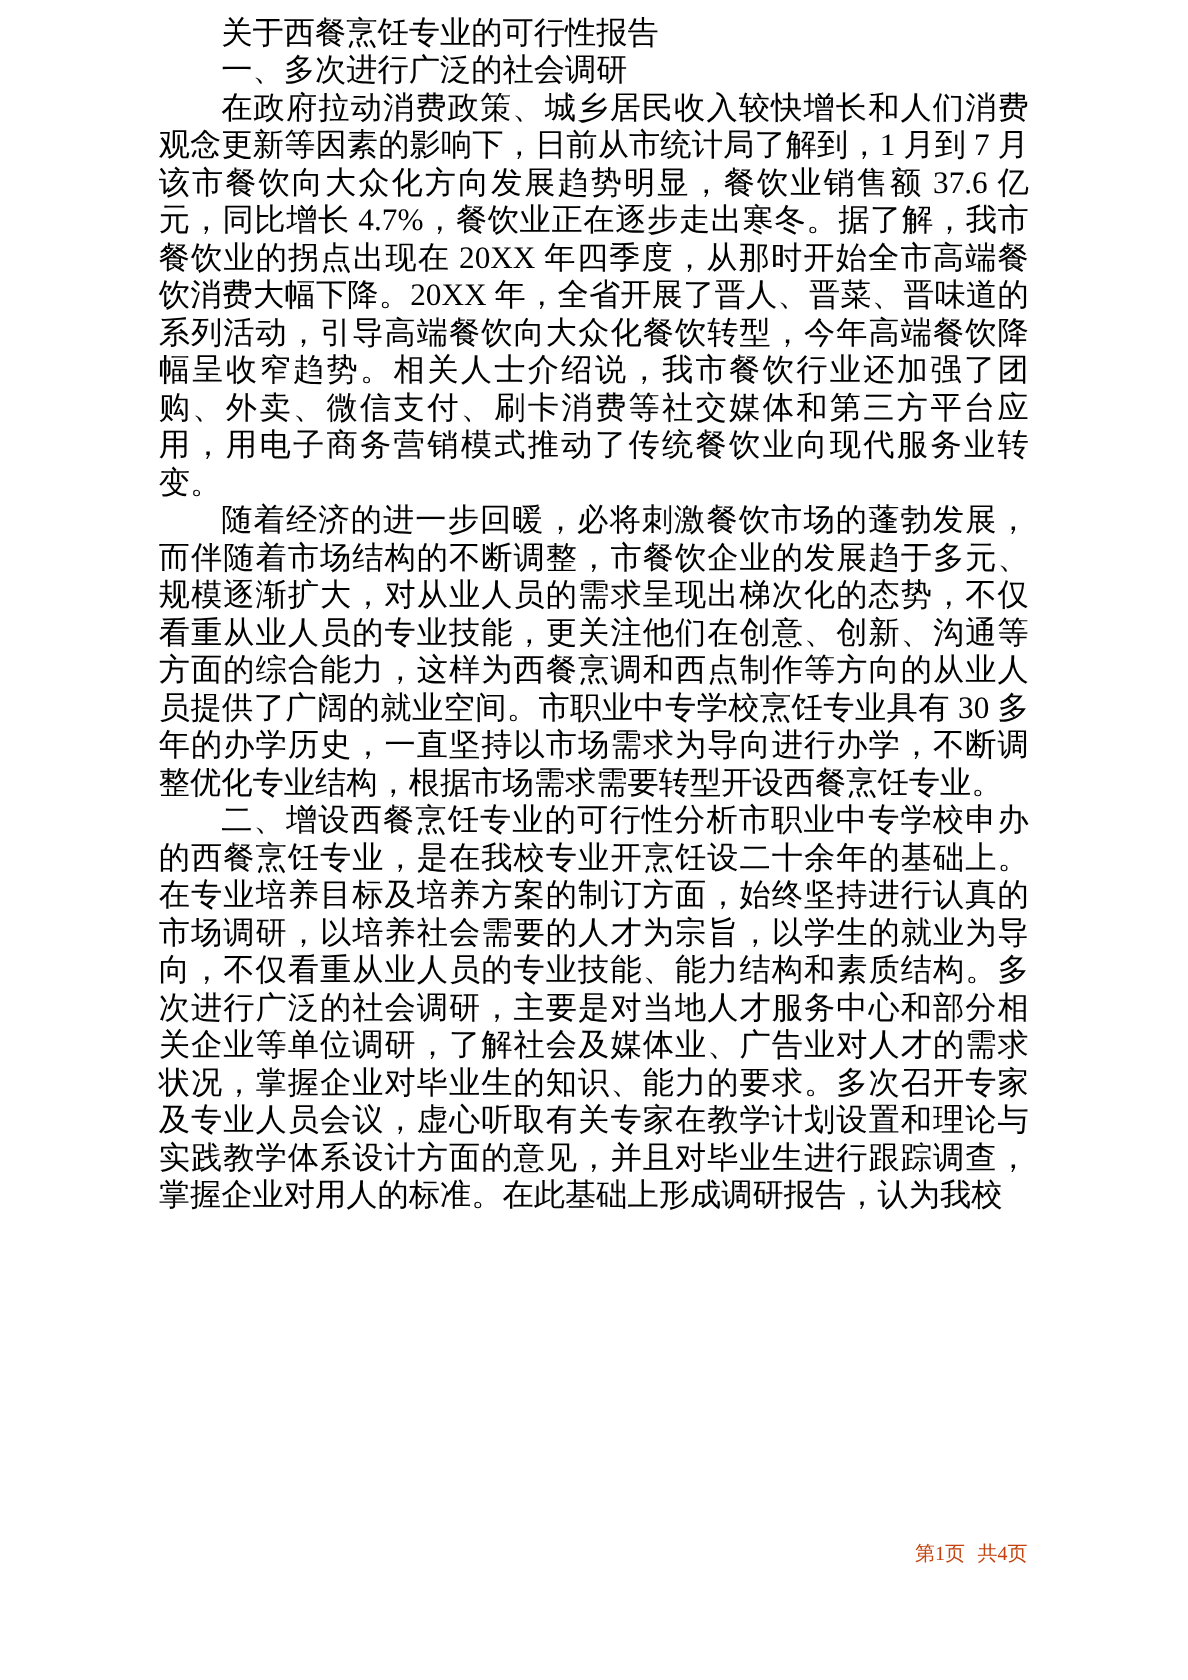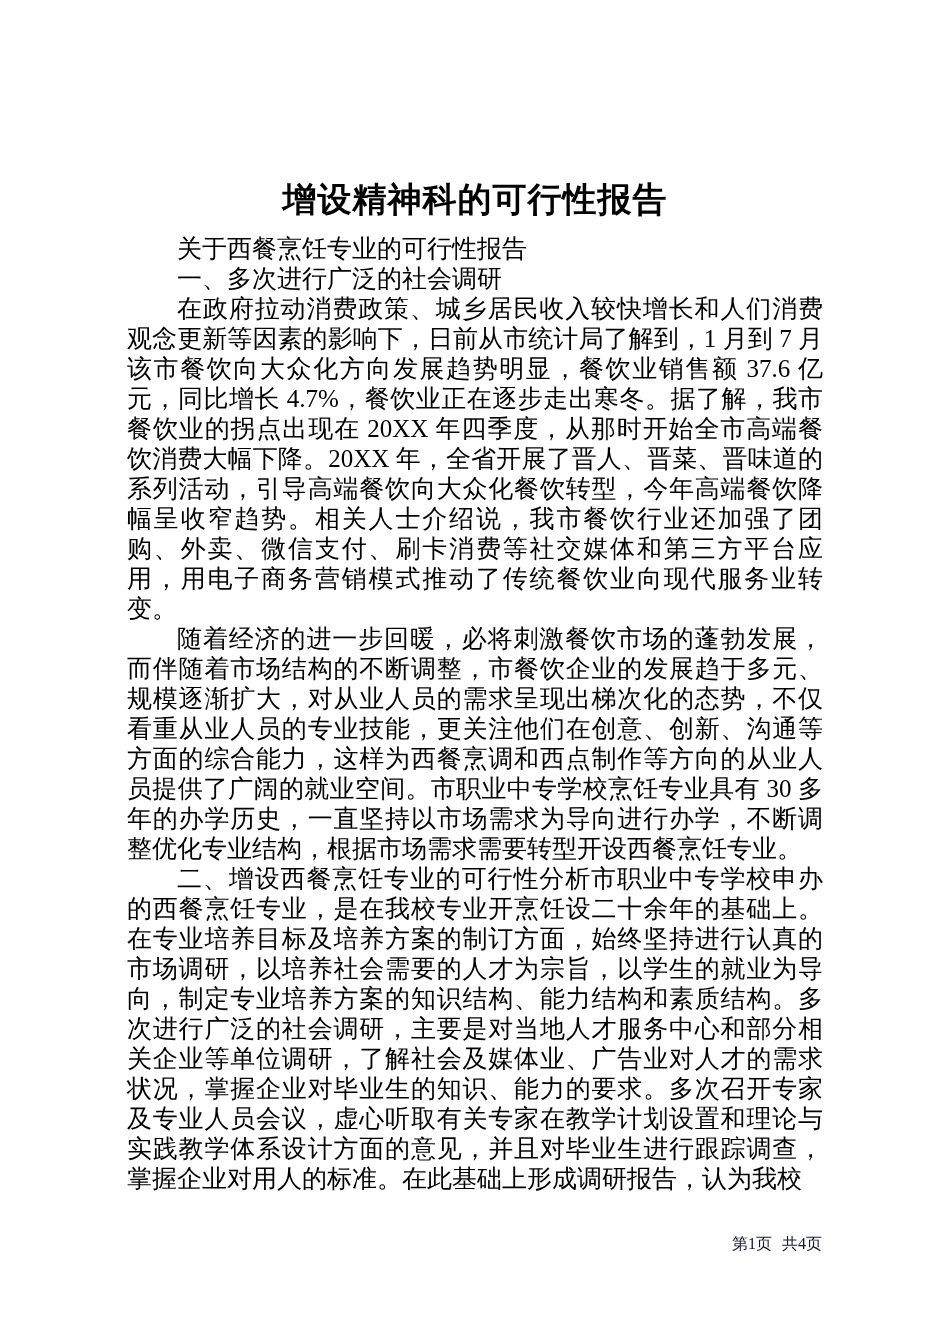--- a/index.html
+++ b/index.html
@@ -42,40 +42,39 @@
     padding: 0;
     text-indent: 2em;
     word-break: break-all;
   }
   .page-footer {
     position: absolute;
     right: 128px;
     bottom: 90px;
     font-size: 16px;
     line-height: 20px;
-    color: #0f172a;
+    color: #c2410c;
     white-space: nowrap;
   }
   .page-footer .gap {
     display: inline-block;
     width: 10px;
   }
 </style>
 </head>
 <body>
 
 <div class="page">
 
-  <h1 class="doc-title">增设精神科的可行性报告</h1>
 
   <div class="doc-body">
     <p>关于西餐烹饪专业的可行性报告</p>
     <p>一、多次进行广泛的社会调研</p>
     <p>在政府拉动消费政策、城乡居民收入较快增长和人们消费观念更新等因素的影响下，日前从市统计局了解到，1 月到 7 月该市餐饮向大众化方向发展趋势明显，餐饮业销售额 37.6 亿元，同比增长 4.7%，餐饮业正在逐步走出寒冬。据了解，我市餐饮业的拐点出现在 20XX 年四季度，从那时开始全市高端餐饮消费大幅下降。20XX 年，全省开展了晋人、晋菜、晋味道的系列活动，引导高端餐饮向大众化餐饮转型，今年高端餐饮降幅呈收窄趋势。相关人士介绍说，我市餐饮行业还加强了团购、外卖、微信支付、刷卡消费等社交媒体和第三方平台应用，用电子商务营销模式推动了传统餐饮业向现代服务业转变。</p>
     <p>随着经济的进一步回暖，必将刺激餐饮市场的蓬勃发展，而伴随着市场结构的不断调整，市餐饮企业的发展趋于多元、规模逐渐扩大，对从业人员的需求呈现出梯次化的态势，不仅看重从业人员的专业技能，更关注他们在创意、创新、沟通等方面的综合能力，这样为西餐烹调和西点制作等方向的从业人员提供了广阔的就业空间。市职业中专学校烹饪专业具有 30 多年的办学历史，一直坚持以市场需求为导向进行办学，不断调整优化专业结构，根据市场需求需要转型开设西餐烹饪专业。</p>
-    <p>二、增设西餐烹饪专业的可行性分析市职业中专学校申办的西餐烹饪专业，是在我校专业开烹饪设二十余年的基础上。在专业培养目标及培养方案的制订方面，始终坚持进行认真的市场调研，以培养社会需要的人才为宗旨，以学生的就业为导向，制定专业培养方案的知识结构、能力结构和素质结构。多次进行广泛的社会调研，主要是对当地人才服务中心和部分相关企业等单位调研，了解社会及媒体业、广告业对人才的需求状况，掌握企业对毕业生的知识、能力的要求。多次召开专家及专业人员会议，虚心听取有关专家在教学计划设置和理论与实践教学体系设计方面的意见，并且对毕业生进行跟踪调查，掌握企业对用人的标准。在此基础上形成调研报告，认为我校</p>
+    <p>二、增设西餐烹饪专业的可行性分析市职业中专学校申办的西餐烹饪专业，是在我校专业开烹饪设二十余年的基础上。在专业培养目标及培养方案的制订方面，始终坚持进行认真的市场调研，以培养社会需要的人才为宗旨，以学生的就业为导向，不仅看重从业人员的专业技能、能力结构和素质结构。多次进行广泛的社会调研，主要是对当地人才服务中心和部分相关企业等单位调研，了解社会及媒体业、广告业对人才的需求状况，掌握企业对毕业生的知识、能力的要求。多次召开专家及专业人员会议，虚心听取有关专家在教学计划设置和理论与实践教学体系设计方面的意见，并且对毕业生进行跟踪调查，掌握企业对用人的标准。在此基础上形成调研报告，认为我校</p>
   </div>
 
   <div class="page-footer">
     <span>第1页</span><span class="gap"></span><span>共4页</span>
   </div>
 
 </div>
 
 </body></html>

